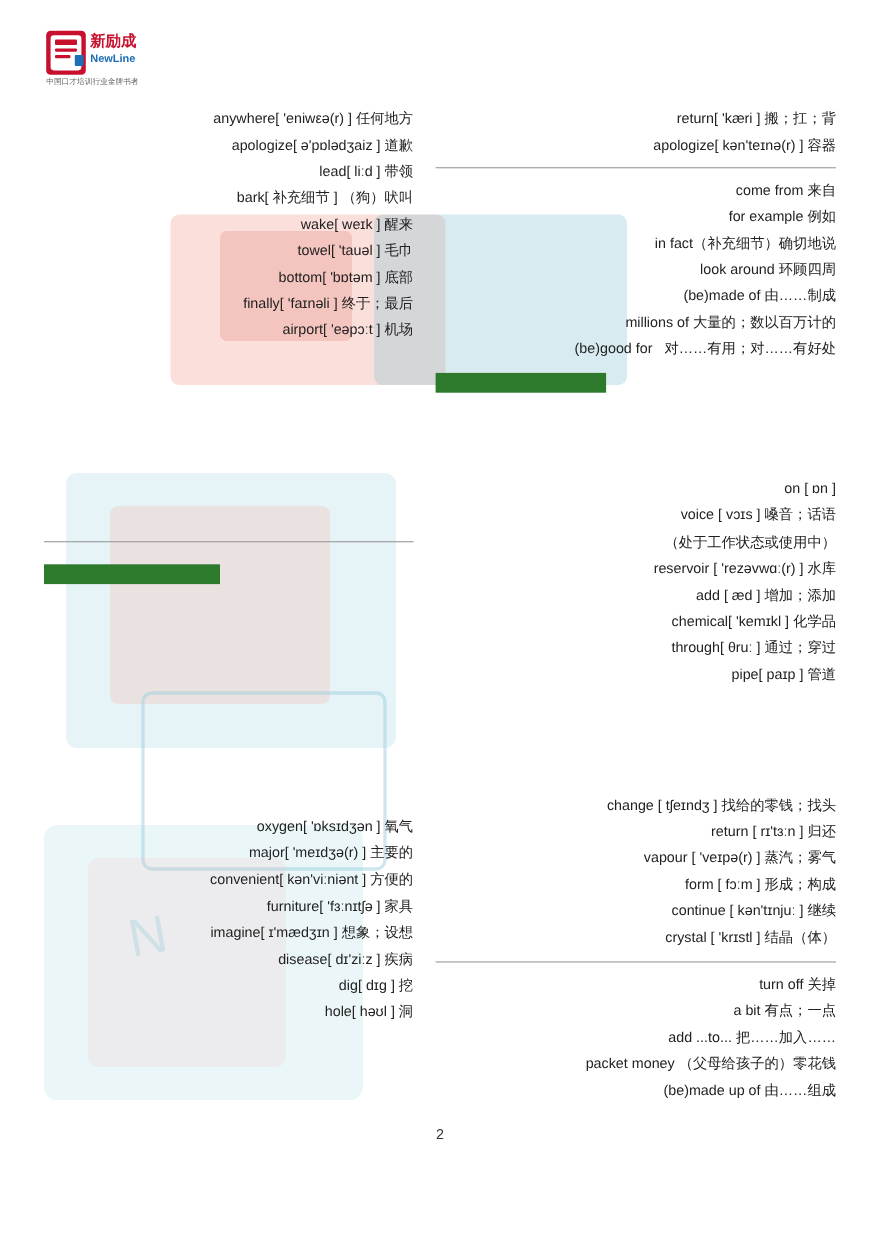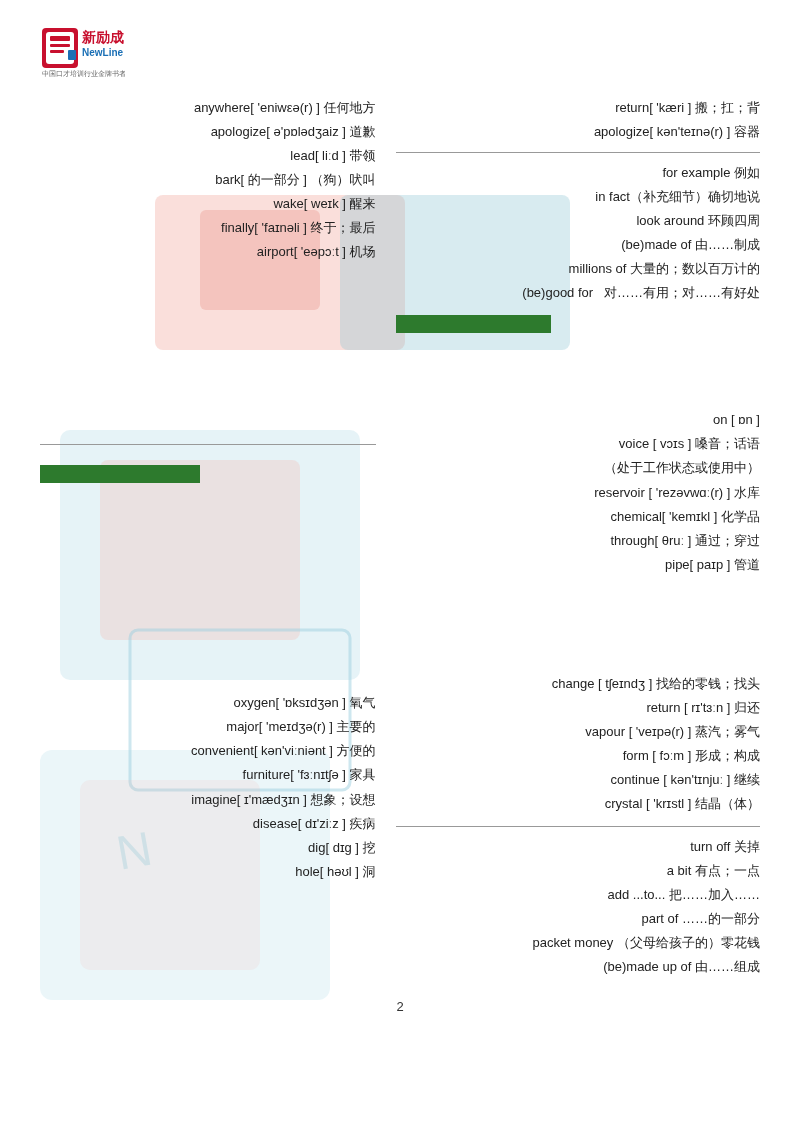--- a/index.html
+++ b/index.html
@@ -136,26 +136,32 @@
           <div class="vocab-entry">
             <span>anywhere</span><span>[ 'eniwεə(r) ]</span> <span>任何地方</span>
           </div>
           <div class="vocab-entry">
             <span>apologize</span><span>[ ə'pɒlədʒaiz ]</span> <span>道歉</span>
           </div>
           <div class="vocab-entry">
             <span>lead</span><span>[ liːd ]</span> <span>带领</span>
           </div>
           <div class="vocab-entry">
-            <span>bark</span><span>[ 的一部分 ]</span> <span>（狗）吠叫</span>
+            <span>bark</span><span>[ 补充细节 ]</span> <span>（狗）吠叫</span>
           </div>
           <div class="vocab-entry">
             <span>wake</span><span>[ weɪk ]</span> <span>醒来</span>
           </div>
           <div class="vocab-entry">
+            <span>towel</span><span>[ 'tauəl ]</span> <span>毛巾</span>
+          </div>
+          <div class="vocab-entry">
+            <span>bottom</span><span>[ 'bɒtəm ]</span> <span>底部</span>
+          </div>
+          <div class="vocab-entry">
             <span>finally</span><span>[ 'faɪnəli ]</span> <span>终于；最后</span>
           </div>
           <div class="vocab-entry">
             <span>airport</span><span>[ 'eəpɔːt ]</span> <span>机场</span>
           </div>
         </div>
 
         <hr class="divider" style="margin-top:180px;">
 
         <span class="green-bar" style="margin-top:20px;"></span>
@@ -199,20 +205,23 @@
           </div>
           <div class="vocab-entry">
             <span>apologize</span><span>[ kən'teɪnə(r) ]</span> <span>容器</span>
           </div>
         </div>
 
         <hr class="divider">
 
         <div>
           <div class="vocab-entry">
+            <span>come from</span><span> <span>来自</span></span>
+          </div>
+          <div class="vocab-entry">
             <span>for example</span><span> <span>例如</span></span>
           </div>
           <div class="vocab-entry">
             <span>in fact</span><span>（补充细节）</span><span>确切地说</span>
           </div>
           <div class="vocab-entry">
             <span>look around</span><span> <span>环顾四周</span></span>
           </div>
           <div class="vocab-entry">
             <span>(be)made of</span><span> <span>由……制成</span></span>
@@ -236,20 +245,23 @@
           <div class="vocab-entry">
             <span>voice</span> <span>[ vɔɪs ]</span> <span>嗓音；话语</span>
           </div>
           <div class="vocab-entry">
             <span>（处于工作状态或使用中）</span>
           </div>
           <div class="vocab-entry">
             <span>reservoir</span> <span>[ 'rezəvwɑː(r) ]</span> <span>水库</span>
           </div>
           <div class="vocab-entry">
+            <span>add</span> <span>[ æd ]</span> <span>增加；添加</span>
+          </div>
+          <div class="vocab-entry">
             <span>chemical</span><span>[ 'kemɪkl ]</span> <span>化学品</span>
           </div>
           <div class="vocab-entry">
             <span>through</span><span>[ θruː ]</span> <span>通过；穿过</span>
           </div>
           <div class="vocab-entry">
             <span>pipe</span><span>[ paɪp ]</span> <span>管道</span>
           </div>
         </div>
 
@@ -280,23 +292,20 @@
 
         <div>
           <div class="vocab-entry">
             <span>turn off</span> <span>关掉</span>
           </div>
           <div class="vocab-entry">
             <span>a bit</span> <span>有点；一点</span>
           </div>
           <div class="vocab-entry">
             <span>add ...to...</span> <span>把……加入……</span>
-          </div>
-          <div class="vocab-entry">
-            <span>part  of</span> <span>……的一部分</span>
           </div>
           <div class="vocab-entry">
             <span>packet money</span> <span>（父母给孩子的）零花钱</span>
           </div>
           <div class="vocab-entry">
             <span>(be)made up of</span> <span>由……组成</span>
           </div>
         </div>
 
       </div>

